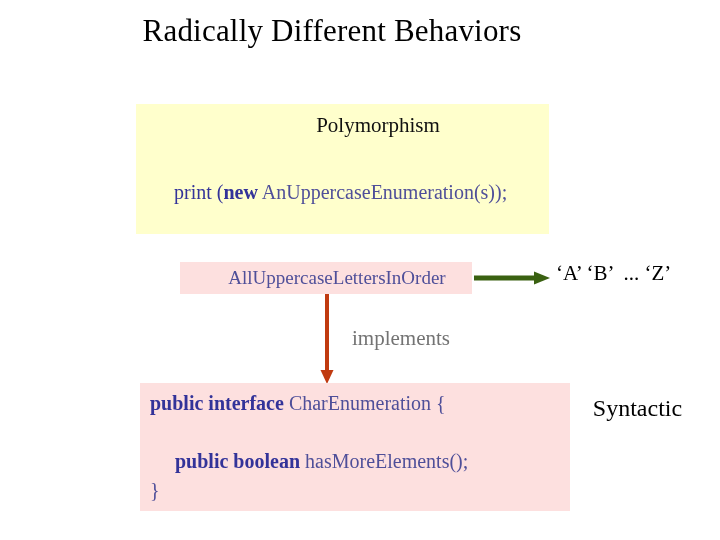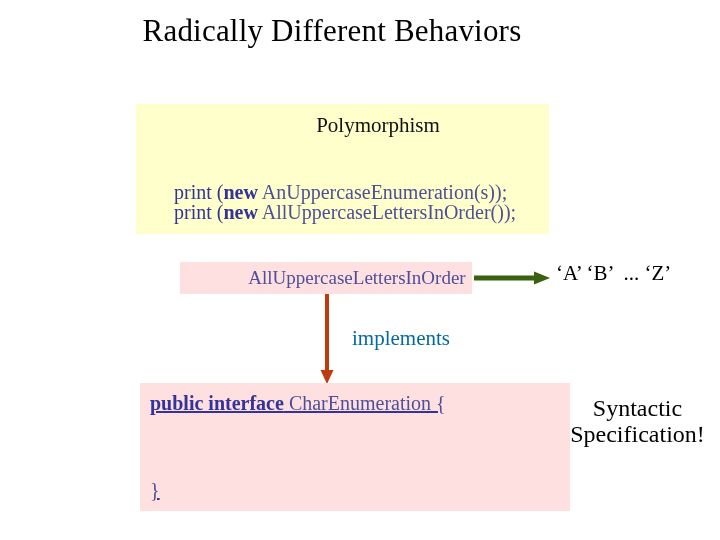--- a/index.html
+++ b/index.html
@@ -74,21 +74,20 @@
   }
   .pink-box-small .cls-text {
     position: absolute;
     left: 0;
     top: 3px;
     width: 314px;
     text-align: center;
     font-size: 19px;
     line-height: 25px;
     color: #4f4f99;
-    margin-left: 20px;
   }
 
   
   .green-arrow {
     position: absolute;
     left: 474px;
     top: 270px;
     width: 76px;
     height: 16px;
   }
@@ -113,40 +112,39 @@
     height: 90px;
   }
 
   
   .implements-label {
     position: absolute;
     left: 352px;
     top: 325px;
     font-size: 21px;
     line-height: 26px;
-    color: #0369a1;
+    color: #737373;
   }
 
   
   .pink-box-big {
     position: absolute;
     left: 140px;
     top: 383px;
     width: 430px;
     height: 128px;
     background: #fde0df;
   }
   .code-line-pink {
     position: absolute;
     left: 10px;
     font-size: 20px;
     line-height: 25px;
     white-space: pre;
     color: #333399;
-    text-decoration: underline;
   }
   .code-line-pink.p1 { top: 8px; }
   .code-line-pink.p2 { top: 37px; }
   .code-line-pink.p3 { top: 66px; }
   .code-line-pink.p4 { top: 95px; }
 
   
   .syntactic-label {
     position: absolute;
     left: 555px;
@@ -162,21 +160,20 @@
 </head>
 <body>
 
 <div class="slide-title">Radically Different Behaviors</div>
 
 <div class="yellow-box">
   <div class="poly-heading">Polymorphism</div>
 
   <div class="code-line-yellow l1"><span class="plain-navy">print (</span><span class="kw-b">new</span><span class="cls"> AnUppercaseEnumeration(s));</span></div>
 
-  <div class="code-line-yellow l2"><span class="plain-navy">print (</span><span class="kw-b">new</span><span class="cls"> AllUppercaseLettersInOrder());</span></div>
 </div>
 
 <div class="pink-box-small">
   <div class="cls-text">AllUppercaseLettersInOrder</div>
 </div>
 
 <div class="green-arrow">
   <svg width="76" height="16" viewBox="0 0 76 16">
     <line x1="0" y1="8" x2="63" y2="8" stroke="#3a6111" stroke-width="5"></line>
     <polygon points="60,1.5 76,8 60,14.5" fill="#3a6111"></polygon>
@@ -191,20 +188,20 @@
     <polygon points="2.5,76 15.5,76 9,90" fill="#c03a10"></polygon>
   </svg>
 </div>
 
 <div class="implements-label">implements</div>
 
 <div class="pink-box-big">
   <div class="code-line-pink p1"><span class="kw-b">public interface</span><span class="cls"> CharEnumeration {</span></div>
 
 
+  <div class="code-line-pink p3"><span class="cls">     </span><span class="kw-b">public boolean</span><span class="cls"> hasMoreElements();</span></div>
 
   <div class="code-line-pink p4"><span class="cls">}</span></div>
 </div>
 
 <div class="syntactic-label">
   <span>Syntactic</span>
-  <span>Specification!</span>
 </div>
 
 </body></html>

